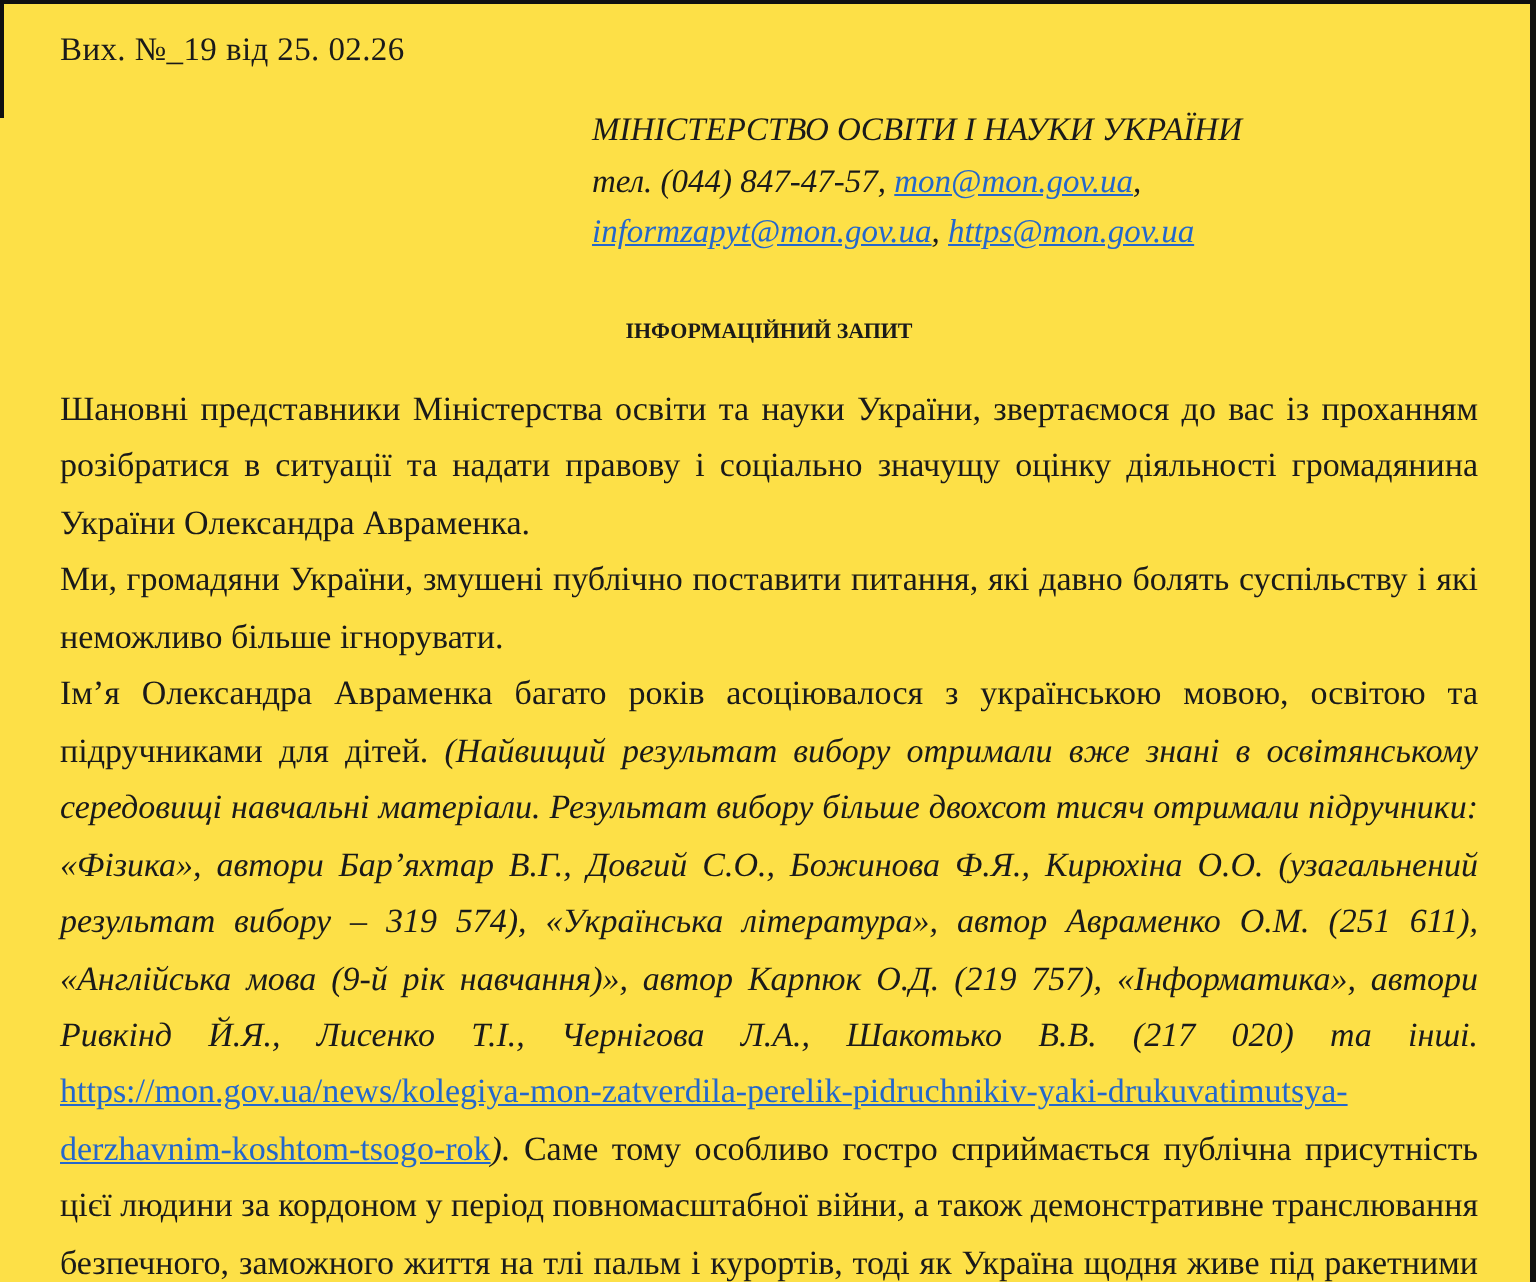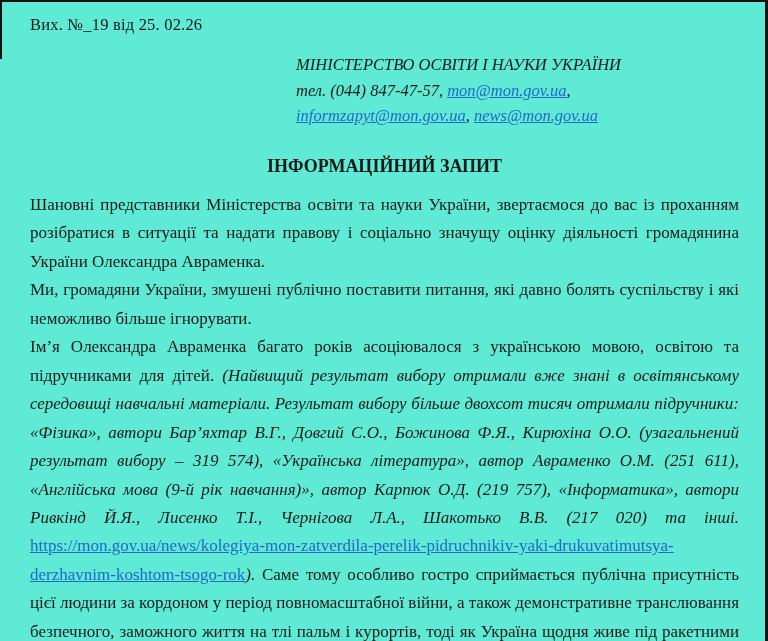--- a/index.html
+++ b/index.html
@@ -1,21 +1,21 @@
 <!DOCTYPE html>
 <html><head>
 <meta charset="utf-8">
 <style>
   * { margin: 0; padding: 0; box-sizing: border-box; }
   html, body { background: #ffffff; }
   .page {
     position: relative;
     width: 768px;
     height: 641px;
-    background: #5eead4;
+    background: #fde047;
     overflow: hidden;
     font-family: "Liberation Serif", "DejaVu Serif", serif;
     color: #1a1a1a;
     border-top: 2px solid #101010;
     border-right: 3px solid #101010;
     padding: 12px 26px 0 30px;
   }
   .edge-left-partial {
     position: absolute;
     left: 0; top: 0;
@@ -31,21 +31,21 @@
     margin: 16px 0 0 266px;
     font-weight: normal;
     font-style: italic;
     font-size: 16.5px;
     line-height: 25.5px;
   }
   .doc-title {
     margin-top: 26px;
     text-align: center;
     font-weight: bold;
-    font-size: 18px;
+    font-size: 11px;
     line-height: 23.5px;
   }
   .doc-title .line2 { word-spacing: 3.5px; }
   .body-text {
     margin-top: 13px;
     font-size: 17px;
     line-height: 28.45px;
     text-align: justify;
   }
   .body-text p { margin: 0; }
@@ -62,21 +62,21 @@
 <body>
 
 <div class="page">
   <div class="edge-left-partial"></div>
 
   <div class="ref-line">Вих. №_19 від 25. 02.26</div>
 
   <div class="ministry-header">
     <div>МІНІСТЕРСТВО ОСВІТИ І НАУКИ УКРАЇНИ</div>
     <div><span>тел.  (044) 847-47-57, </span><a class="link">mon@mon.gov.ua</a><span>,</span></div>
-    <div><a class="link">informzapyt@mon.gov.ua</a><span>, </span><a class="link">news@mon.gov.ua</a></div>
+    <div><a class="link">informzapyt@mon.gov.ua</a><span>, </span><a class="link">https@mon.gov.ua</a></div>
   </div>
 
   <div class="doc-title">
     <div class="line1">ІНФОРМАЦІЙНИЙ ЗАПИТ</div>
   </div>
 
   <div class="body-text">
     <p>Шановні представники Міністерства освіти та науки України, звертаємося до вас із проханням розібратися в ситуації та надати правову і соціально значущу  оцінку діяльності громадянина України Олександра Авраменка.</p>
     <p>Ми, громадяни України, змушені публічно поставити питання, які давно болять суспільству і які неможливо більше ігнорувати.</p>
     <p><span>Ім’я Олександра Авраменка багато років асоціювалося з українською мовою, освітою та підручниками для дітей. </span><em>(Найвищий результат вибору отримали вже знані в освітянському середовищі навчальні матеріали. Результат вибору більше двохсот тисяч отримали підручники: «Фізика», автори Бар’яхтар В.Г., Довгий С.О., Божинова Ф.Я., Кирюхіна О.О. (узагальнений результат вибору – 319 574), «Українська література», автор Авраменко О.М. (251 611), «Англійська мова (9-й рік навчання)», автор Карпюк О.Д. (219 757), «Інформатика», автори Ривкінд Й.Я., Лисенко Т.І., Чернігова Л.А., Шакотько В.В. (217 020) та інші. </em><a class="link it">https://mon.gov.ua/news/kolegiya-mon-zatverdila-perelik-pidruchnikiv-yaki-drukuvatimutsya-derzhavnim-koshtom-tsogo-rok</a><em>).</em><span>  Саме тому особливо гостро сприймається публічна присутність цієї людини за кордоном у період повномасштабної  війни,  а  також демонстративне  транслювання  безпечного,  заможного життя на тлі пальм і курортів, тоді як Україна щодня живе під ракетними ударами.</span></p>

